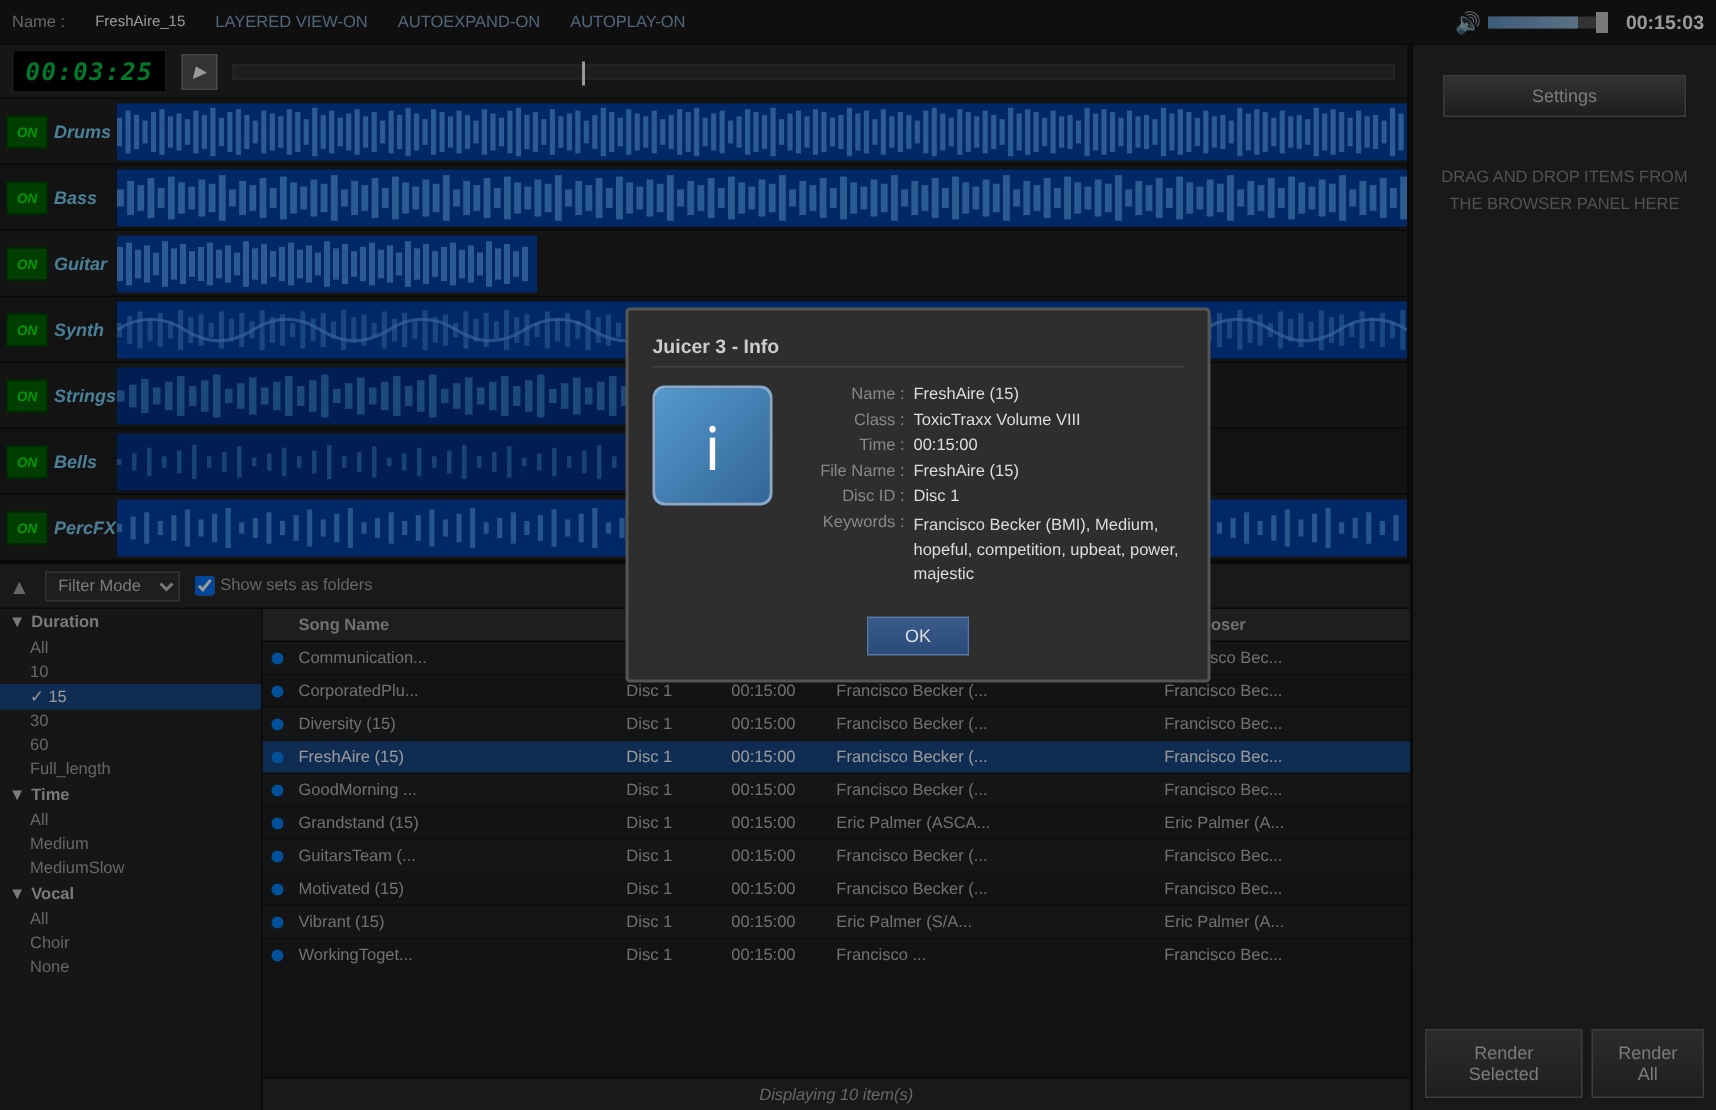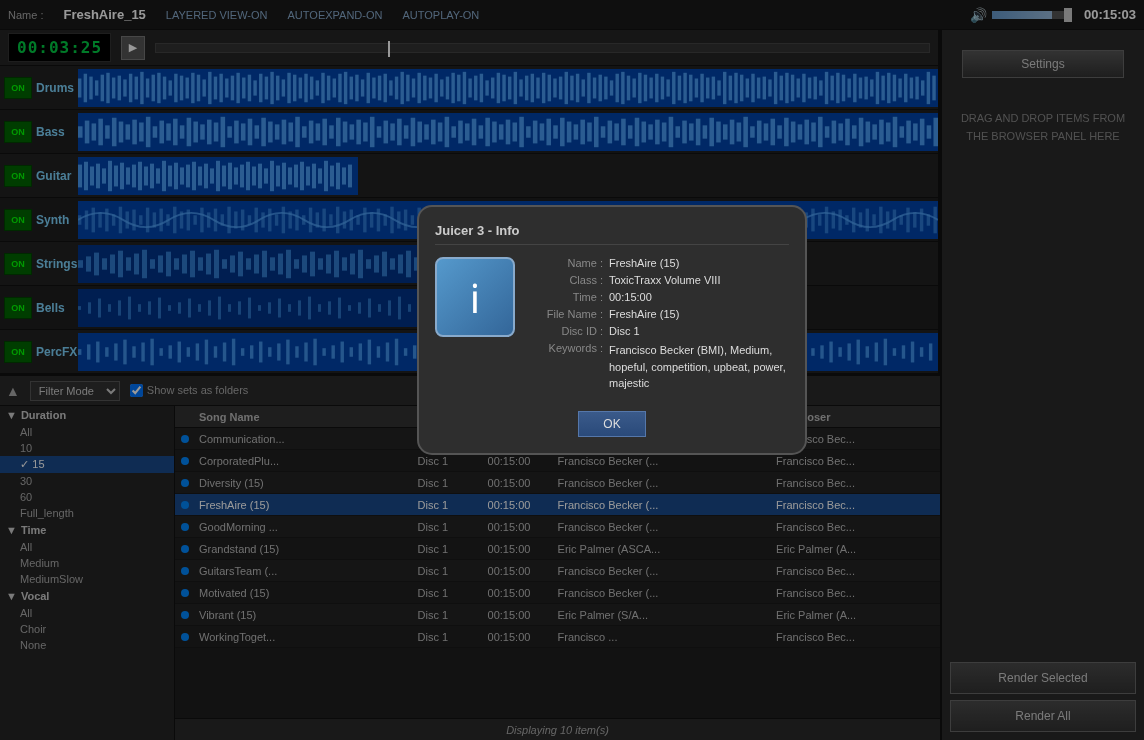--- a/index.html
+++ b/index.html
@@ -18,21 +18,21 @@
     #top-bar {
       background: #1a1a1a;
       height: 30px;
       display: flex;
       align-items: center;
       padding: 0 8px;
       gap: 20px;
       border-bottom: 1px solid #111;
     }
     .top-label { color: #aaa; font-size: 11px; }
-    .top-value { color: #fff; font-size: 13px; font-weight: bold; }
+    .top-value { color: #fff; font-size: 10px; font-weight: normal; }
     .top-btn {
       color: #88aacc;
       font-size: 11px;
       cursor: pointer;
     }
     .top-right {
       margin-left: auto;
       display: flex;
       align-items: center;
       gap: 12px;
@@ -45,20 +45,21 @@
       height: calc(740px - 30px);
     }
 
     
     #tracks-panel {
       width: 940px;
       display: flex;
       flex-direction: column;
       background: #1e1e1e;
       border-right: 2px solid #111;
+      font-style: italic;
     }
 
     
     #transport-bar {
       height: 36px;
       background: #252525;
       display: flex;
       align-items: center;
       padding: 0 8px;
       gap: 10px;
@@ -314,21 +315,21 @@
       padding: 12px;
       color: #888;
       font-size: 11px;
       text-align: center;
       line-height: 1.6;
       text-transform: uppercase;
     }
     .render-btns {
       padding: 8px;
       display: flex;
-      flex-direction: column;
+      flex-direction: row;
       gap: 6px;
     }
     .render-btn {
       padding: 8px 12px;
       background: linear-gradient(to bottom, #4a4a4a, #333);
       border: 1px solid #666;
       color: #ccc;
       font-size: 12px;
       text-align: center;
       cursor: pointer;
@@ -343,21 +344,21 @@
       background: rgba(0,0,0,0.4);
       z-index: 100;
       display: flex;
       align-items: center;
       justify-content: center;
     }
     #info-modal {
       width: 390px;
       background: #2e2e2e;
       border: 2px solid #555;
-      border-radius: 15px;
+      border-radius: 3px;
       padding: 16px;
       position: relative;
       top: -40px;
       left: 40px;
     }
     .modal-title {
       font-size: 13px;
       font-weight: bold;
       color: #ccc;
       margin-bottom: 12px;

